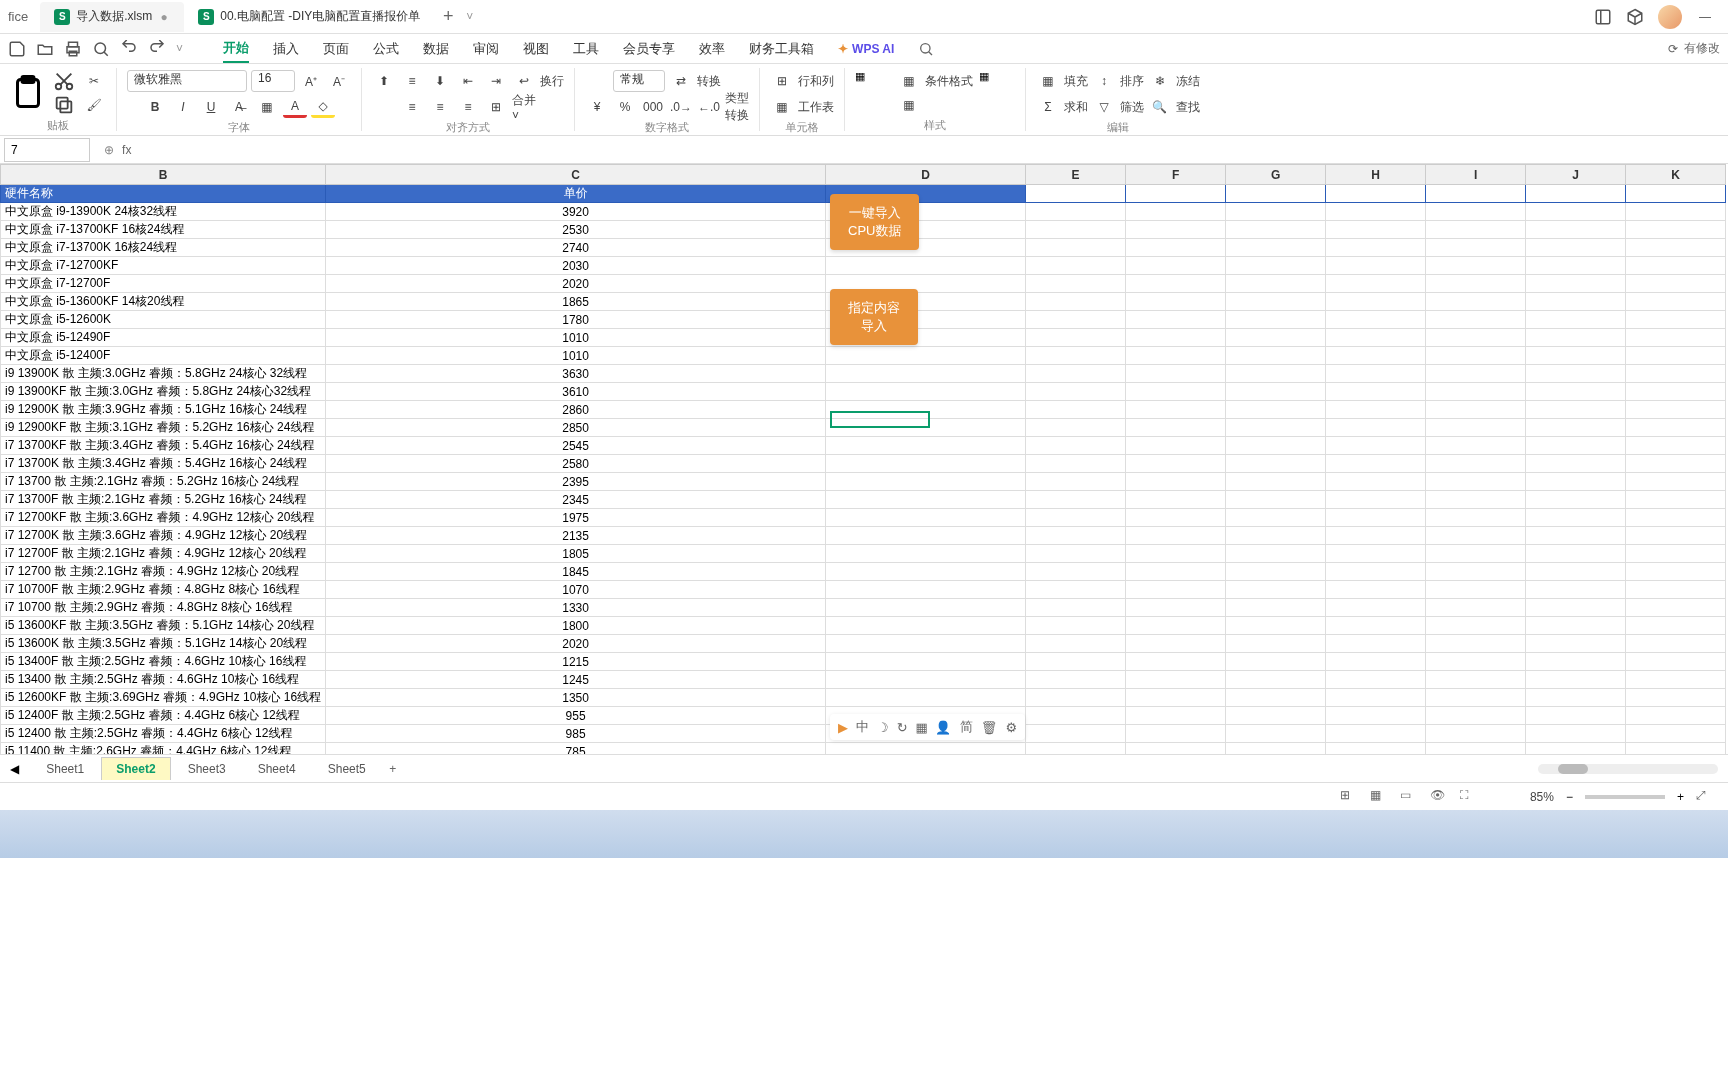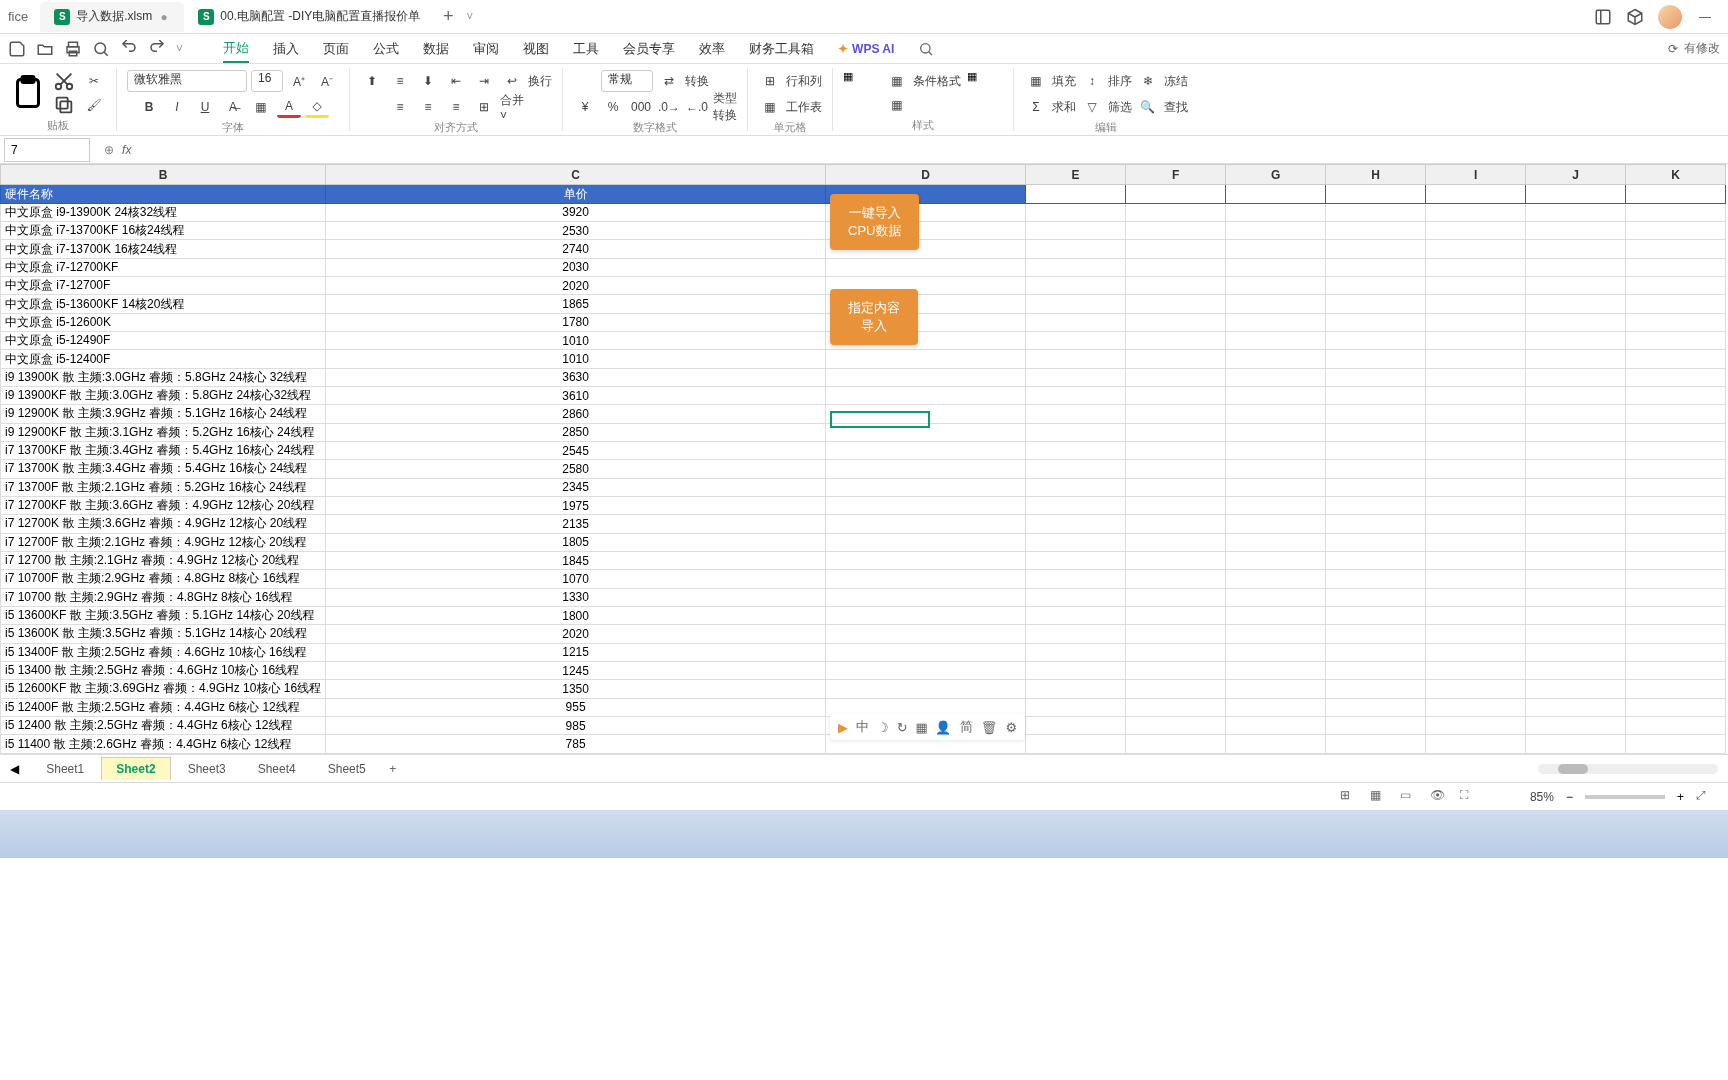--- a/index.html
+++ b/index.html
@@ -13,21 +13,21 @@
 .tab.active { background: #f5f5f5; }
 .tab-icon { width: 16px; height: 16px; background: #0a8f5b; border-radius: 3px; display: flex; align-items: center; justify-content: center; color: #fff; font-size: 10px; font-weight: bold; }
 .tab-text { font-size: 12px; color: #333; }
 .tab-close { width: 12px; height: 12px; display: flex; align-items: center; justify-content: center; color: #999; }
 .tab-add { width: 28px; height: 28px; display: flex; align-items: center; justify-content: center; font-size: 18px; color: #666; }
 .titlebar-right { margin-left: auto; display: flex; align-items: center; gap: 14px; padding-right: 14px; }
 .tr-icon { width: 18px; height: 18px; display: flex; align-items: center; justify-content: center; color: #555; }
 .avatar { width: 24px; height: 24px; border-radius: 50%; background: linear-gradient(135deg,#f8d7a8,#e89868); }
 .qb-icon { width: 18px; height: 18px; color: #555; display: flex; align-items: center; justify-content: center; }
 .menu-item { font-size: 13px; color: #333; padding: 4px 0; cursor: pointer; }
-.menu-item.active { color: #0a9d6b; border-bottom: 2px solid #0a9d6b; font-weight: normal; }
+.menu-item.active { color: #0a9d6b; border-bottom: 2px solid #0a9d6b; font-weight: bold; }
 .wps-ai { color: #5b4de8; font-weight: bold; display: flex; align-items: center; gap: 4px; }
 .search-icon-menu { width: 16px; height: 16px; color: #666; }
 .menubar-right { margin-left: auto; display: flex; align-items: center; gap: 6px; color: #666; font-size: 12px; }
 
 
 .ribbon { height: 72px; display: flex; align-items: stretch; border-bottom: 1px solid #ddd; padding: 4px 0; }
 .rgroup { display: flex; flex-direction: column; justify-content: space-between; padding: 2px 10px; border-right: 1px solid #e5e5e5; }
 .rgroup-body { display: flex; align-items: center; gap: 6px; flex: 1; }
 .rgroup-label { font-size: 11px; color: #888; text-align: center; margin-top: 2px; }
 .rbtn { display: flex; align-items: center; justify-content: center; width: 24px; height: 22px; color: #444; border-radius: 3px; }
@@ -207,21 +207,21 @@
         <div class="rbtn">🖌</div>
       </div>
     </div>
     <div class="rgroup-label">贴板</div>
   </div>
 
   <div class="rgroup">
     <div class="rgroup-body rcol" style="gap:4px">
       <div class="rrow">
         <div class="rsel" style="width:120px">微软雅黑</div>
-        <div class="rsel" style="width:32px">16</div>
+        <div class="rsel" style="width:44px">16</div>
         <div class="rbtn">A⁺</div>
         <div class="rbtn">A⁻</div>
       </div>
       <div class="rrow">
         <div class="rbtn">
             <b>B</b>
           </div>
         <div class="rbtn">
             <i>I</i>
           </div>
@@ -329,21 +329,21 @@
       </div>
     </div>
     <div class="rgroup-label">编辑</div>
   </div>
 </div>
 
 <div class="formulabar">
   <div class="namebox">7</div>
   <div class="fx-icons">
     <span style="color:#888">⊕</span>
-    <span style="font-style:italic;color:#666">fx</span>
+    <span style="color:#666">fx</span>
   </div>
   <div class="fx-input"></div>
 </div>
 
 <div class="grid-area">
 <div class="grid-wrap">
 <table class="grid">
   <colgroup>
     <col style="width:28px">
           <col style="width:500px">
@@ -557,20 +557,32 @@
             <td class="cell"></td>
             <td class="cell"></td>
             <td class="cell"></td>
             <td class="cell"></td>
             <td class="cell"></td>
             <td class="cell"></td>
             <td class="cell"></td>
             <td class="cell"></td>
           </tr>
           <tr>
+            <td class="cell">i7 13700 散 主频:2.1GHz 睿频：5.2GHz 16核心 24线程</td>
+            <td class="cell cell-num">2395</td>
+            <td class="cell"></td>
+            <td class="cell"></td>
+            <td class="cell"></td>
+            <td class="cell"></td>
+            <td class="cell"></td>
+            <td class="cell"></td>
+            <td class="cell"></td>
+            <td class="cell"></td>
+          </tr>
+          <tr>
             <td class="cell">i7 13700F 散 主频:2.1GHz 睿频：5.2GHz 16核心 24线程</td>
             <td class="cell cell-num">2345</td>
             <td class="cell"></td>
             <td class="cell"></td>
             <td class="cell"></td>
             <td class="cell"></td>
             <td class="cell"></td>
             <td class="cell"></td>
             <td class="cell"></td>
             <td class="cell"></td>

